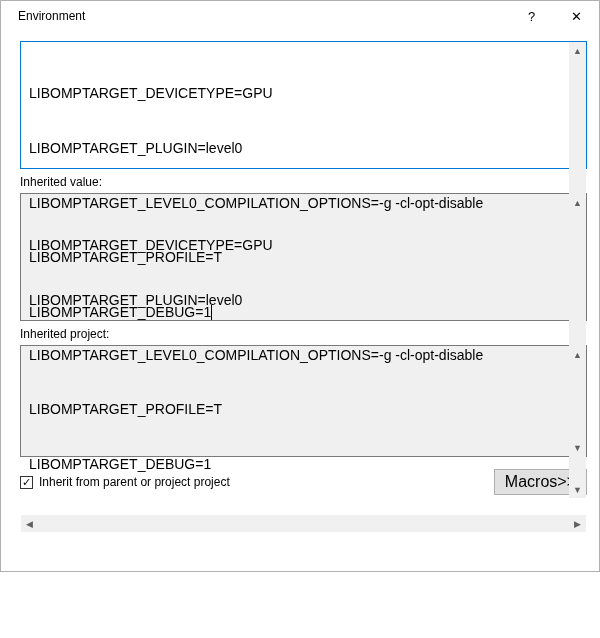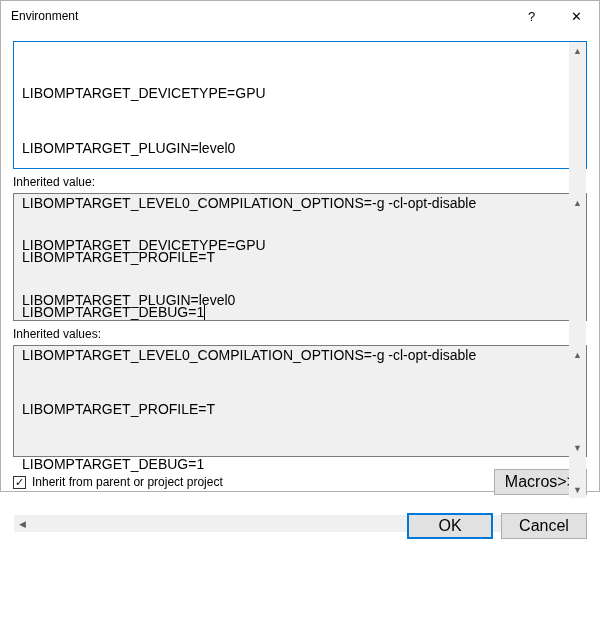--- a/index.html
+++ b/index.html
@@ -8,26 +8,27 @@
     width: 600px;
     height: 638px;
     font-family: "Segoe UI", Tahoma, sans-serif;
     font-size: 12px;
     background: #ffffff;
     color: #000;
     overflow: hidden;
   }
   .window {
     width: 600px;
-    height: 492px;
+    height: 572px;
     border: 1px solid #b0b0b0;
     box-sizing: border-box;
     display: flex;
     flex-direction: column;
     background: #fff;
+    padding-left: 7px;
   }
   .titlebar {
     display: flex;
     align-items: center;
     height: 30px;
     padding: 0 0 0 10px;
     background: #ffffff;
   }
   .titlebar .title {
     flex: 1;
@@ -224,21 +225,21 @@
           <div class="scroll-arrow">▲</div>
           <div class="scroll-arrow">▼</div>
         </div>
       </div>
       <div class="scrollbar-h">
         <div class="scroll-arrow">◀</div>
         <div class="scroll-arrow">▶</div>
       </div>
     </div>
 
-    <div class="section-label">Inherited values:</div>
+    <div class="section-label">Inherited project:</div>
     <div class="textbox-wrap readonly box-inh">
       <div class="textbox-outer">
         <div class="textbox"></div>
         <div class="scrollbar-v full">
           <div class="scroll-arrow">▲</div>
           <div class="scroll-arrow">▼</div>
         </div>
       </div>
     </div>
 
@@ -247,23 +248,15 @@
         <span class="checkbox">
           <span>✓</span>
         </span>
         <span>Inherit from parent or project project</span>
       </label>
       <div class="button">
         <span>Macros&gt;&gt;</span>
       </div>
     </div>
 
-    <div class="button-row">
-      <div class="button default">
-        <span>OK</span>
-      </div>
-      <div class="button">
-        <span>Cancel</span>
-      </div>
-    </div>
 
   </div>
 </div>
 
 </body></html>

